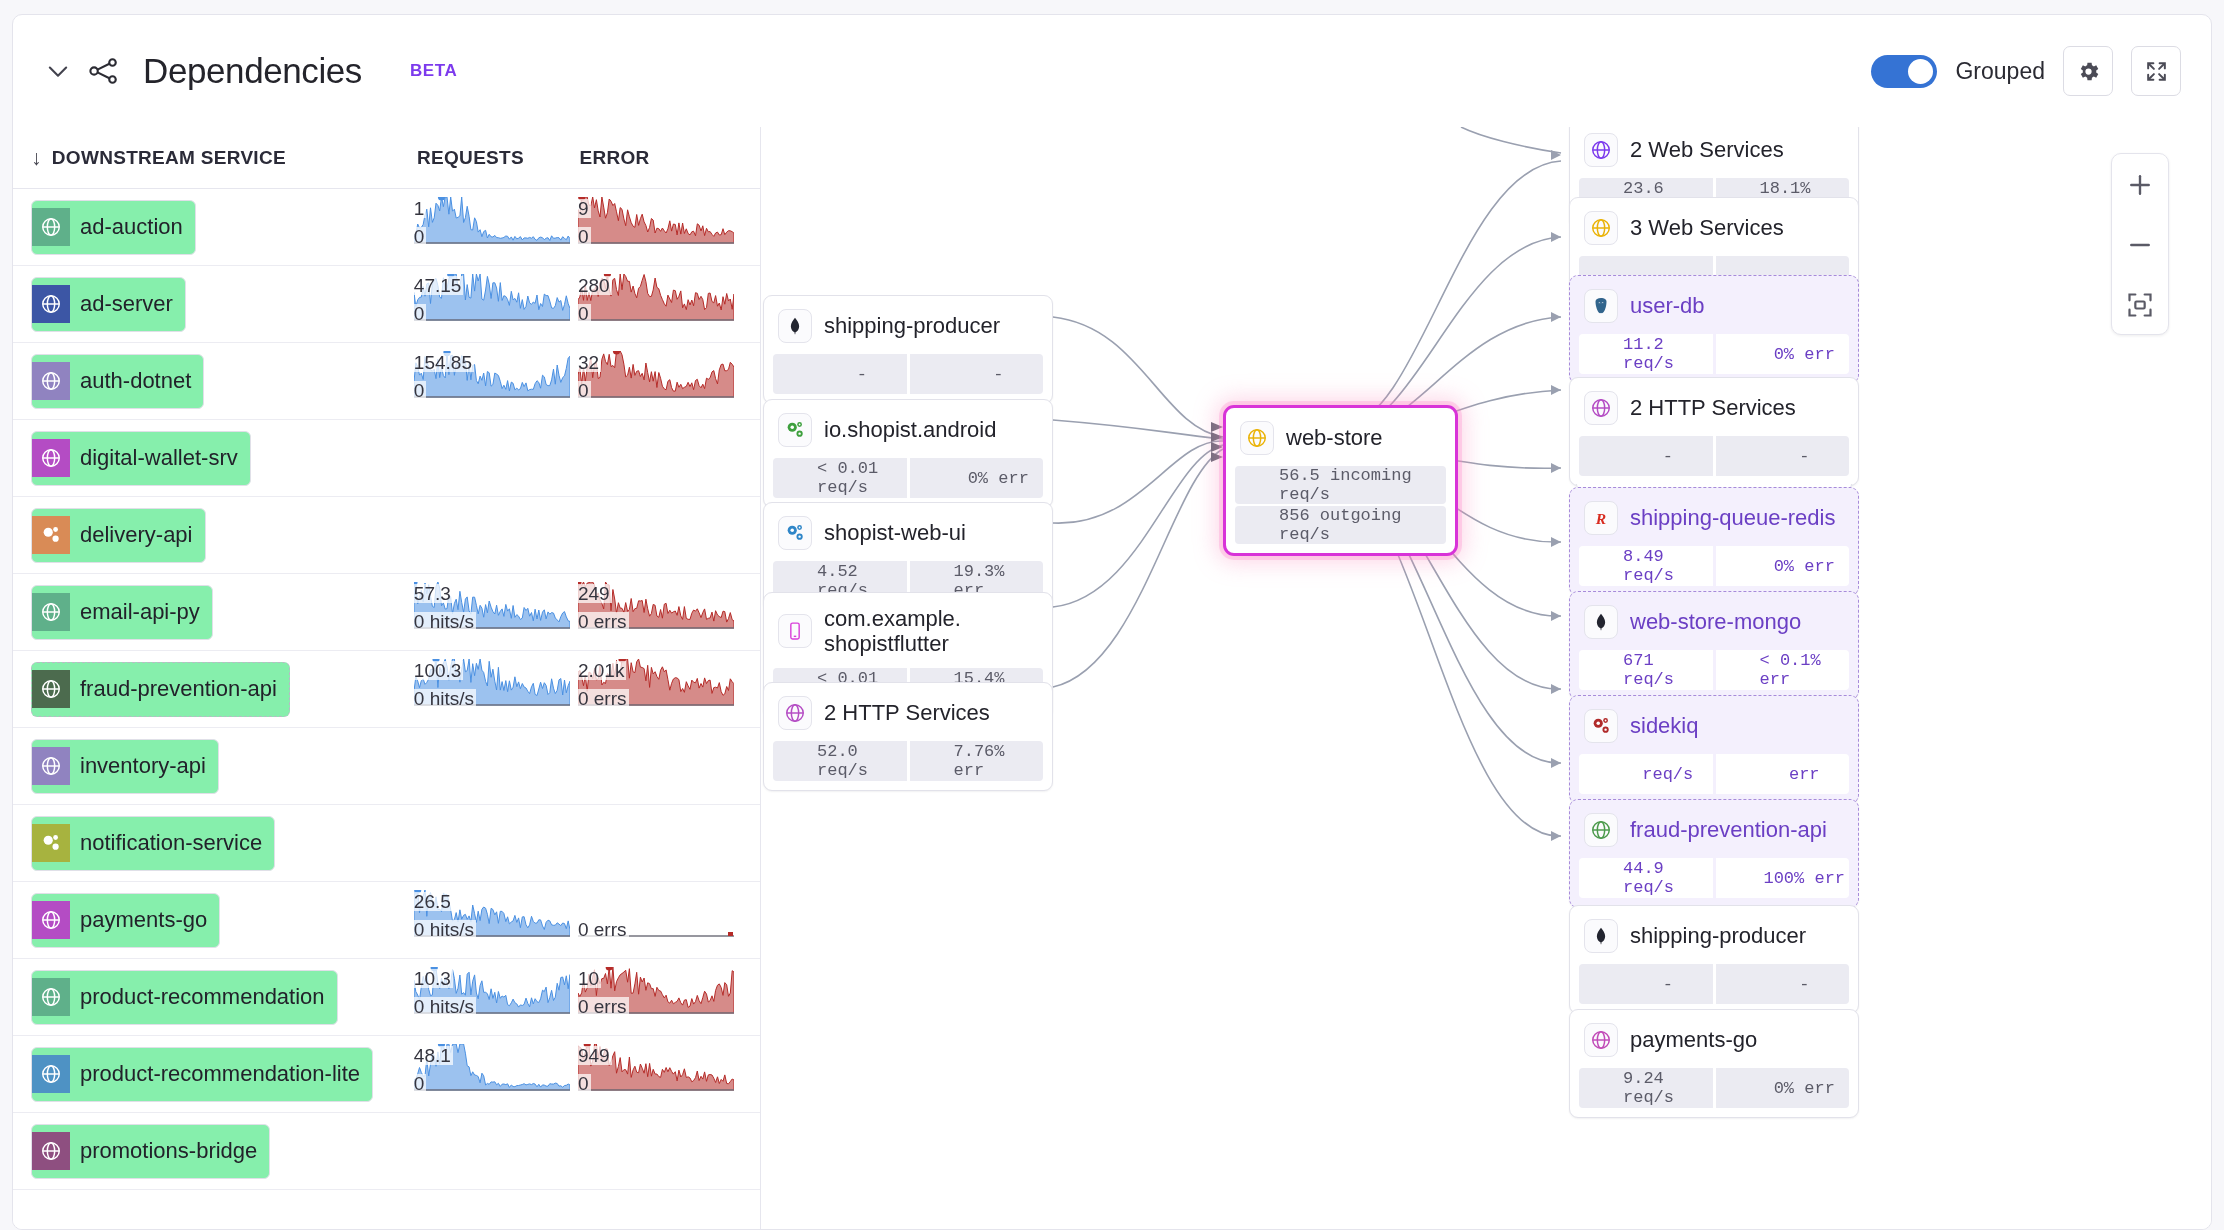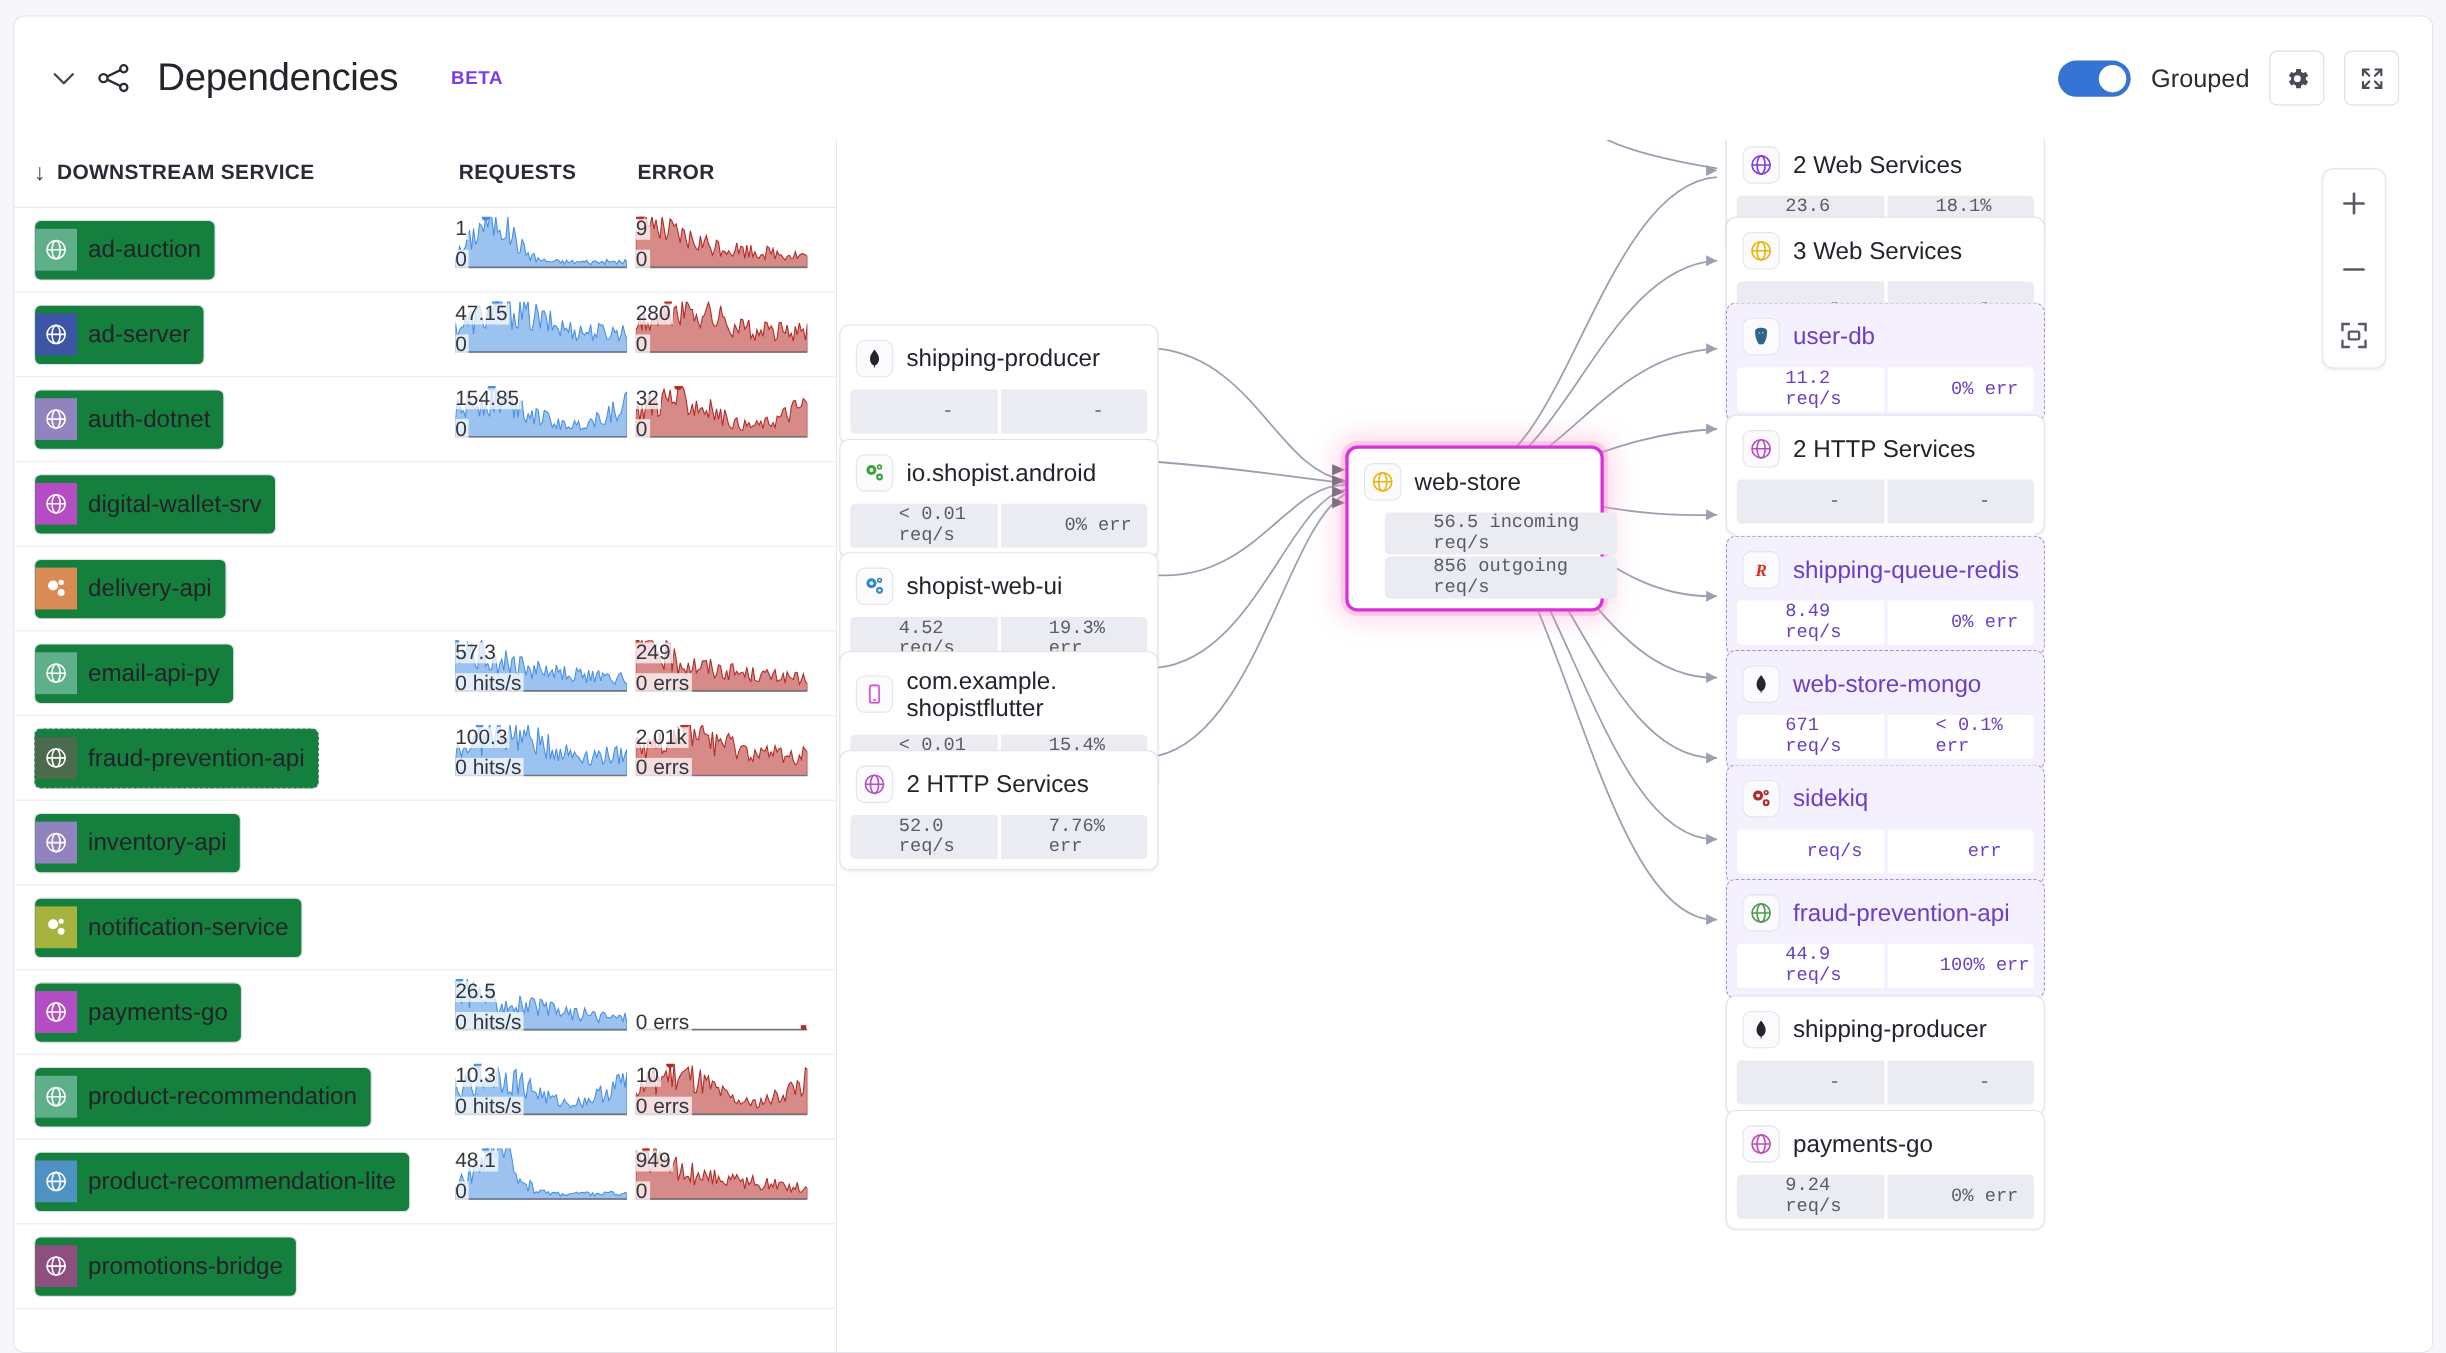--- a/index.html
+++ b/index.html
@@ -73,21 +73,21 @@
 
   .trow {
     height: 77px; display: flex; align-items: center;
     padding: 0 18px; border-bottom: 1px solid #ececf2;
   }
   .cell0 { width: 392px; display: flex; align-items: center; }
   .cell1, .cell2 { width: 168px; position: relative; height: 60px; }
 
   .svc-chip {
     display: inline-flex; align-items: center;
-    border: 1px solid #e0e0e8; border-radius: 6px; background: #15803d;
+    border: 1px solid #e0e0e8; border-radius: 6px; background: #86efac;
     height: 55px; overflow: hidden;
   }
   .svc-chip.dashed { border: 1px dashed #b9b9c6; }
   .svc-sq {
     width: 38px; height: 38px; flex: none;
     display: flex; align-items: center; justify-content: center;
   }
   .svc-name {
     padding: 0 12px 0 10px; font-size: 22px; color: #22222a; white-space: nowrap;
   }
@@ -147,21 +147,21 @@
   .gstat.round-l { border-radius: 4px 0 0 4px; }
   .gstat.round-r { border-radius: 0 4px 4px 0; }
 
   
   .center-node {
     position: absolute; width: 235px;
     border: 3px solid #d833d8; border-radius: 11px; background: #fff;
     box-shadow: 0 0 0 4px rgba(255,130,200,.28), 0 0 22px 7px rgba(250,140,190,.35);
   }
   .center-node .gstats { flex-direction: column; gap: 2px; padding: 0 9px 9px 9px; }
-  .center-node .gstat { width: 100%; height: 31px; margin-left: 24px; }
+  .center-node .gstat { width: 100%; height: 31px; }
 
   
   .zoomctl {
     position: absolute; right: 42px; top: 26px; width: 58px;
     background: #fff; border: 1px solid #e4e4ec; border-radius: 10px;
     box-shadow: 0 1px 3px rgba(20,20,40,.08);
     display: flex; flex-direction: column; align-items: center;
     padding: 14px 0 12px 0; gap: 26px;
   }
   .zbtn { width: 34px; height: 34px; display: flex; align-items: center;

